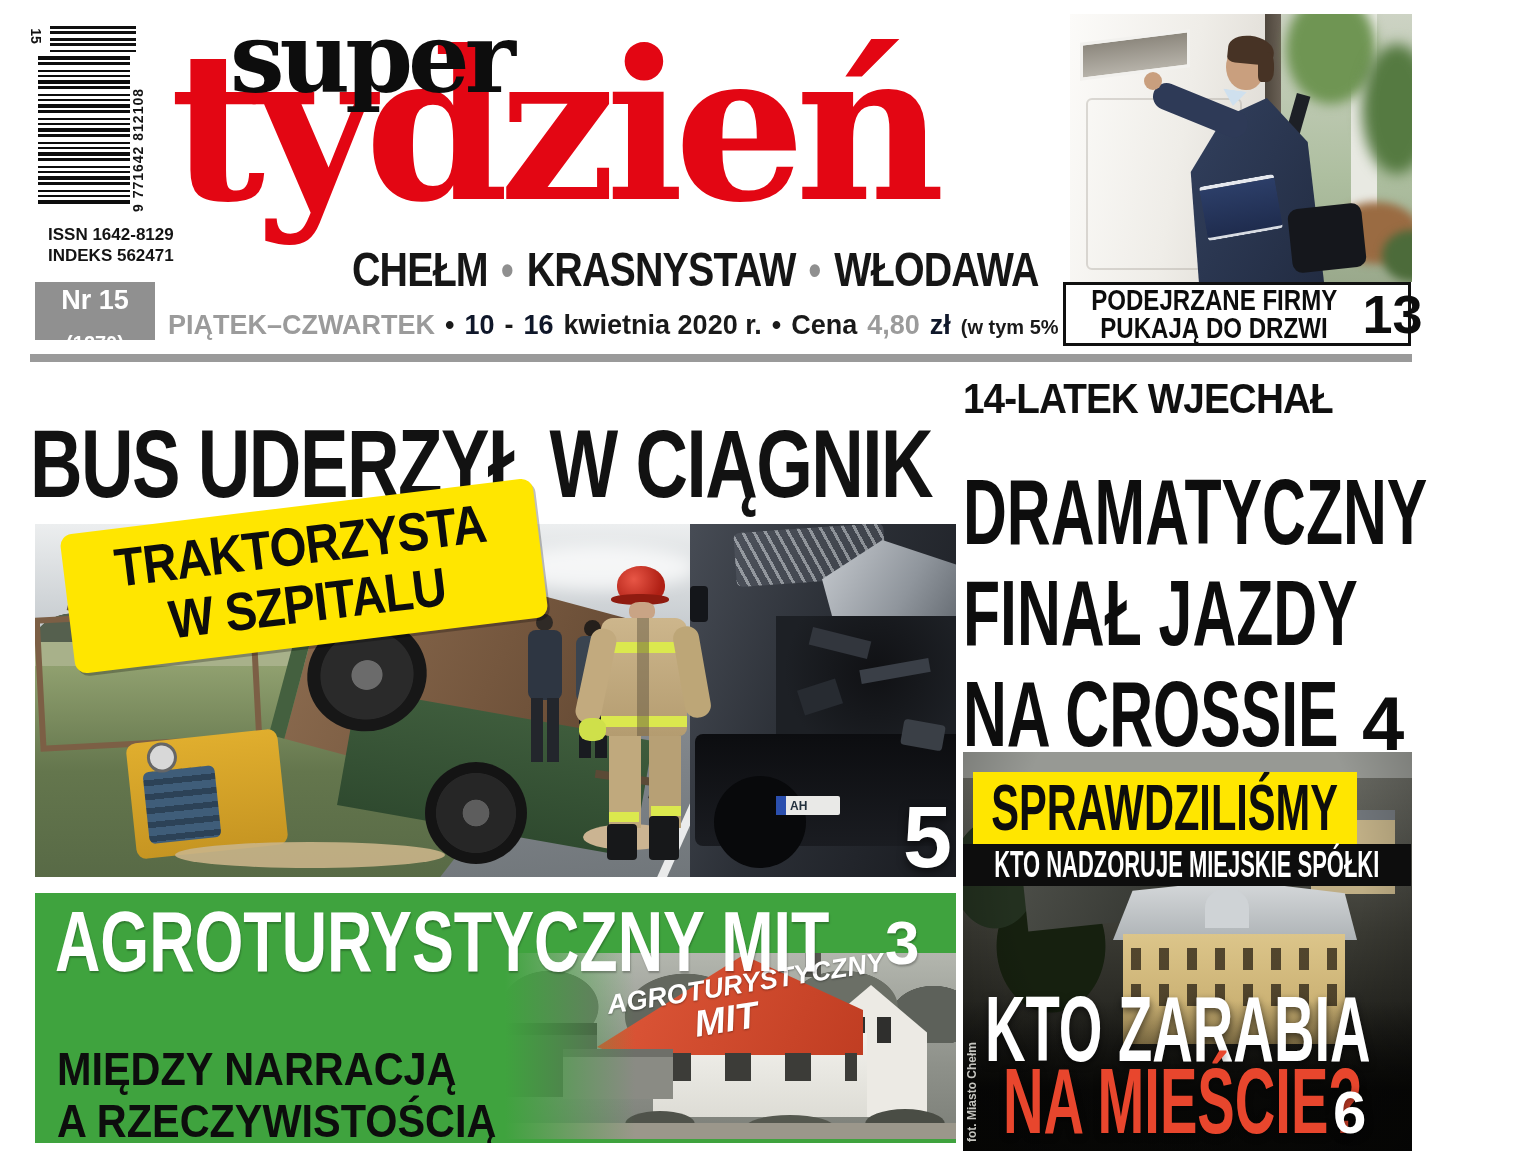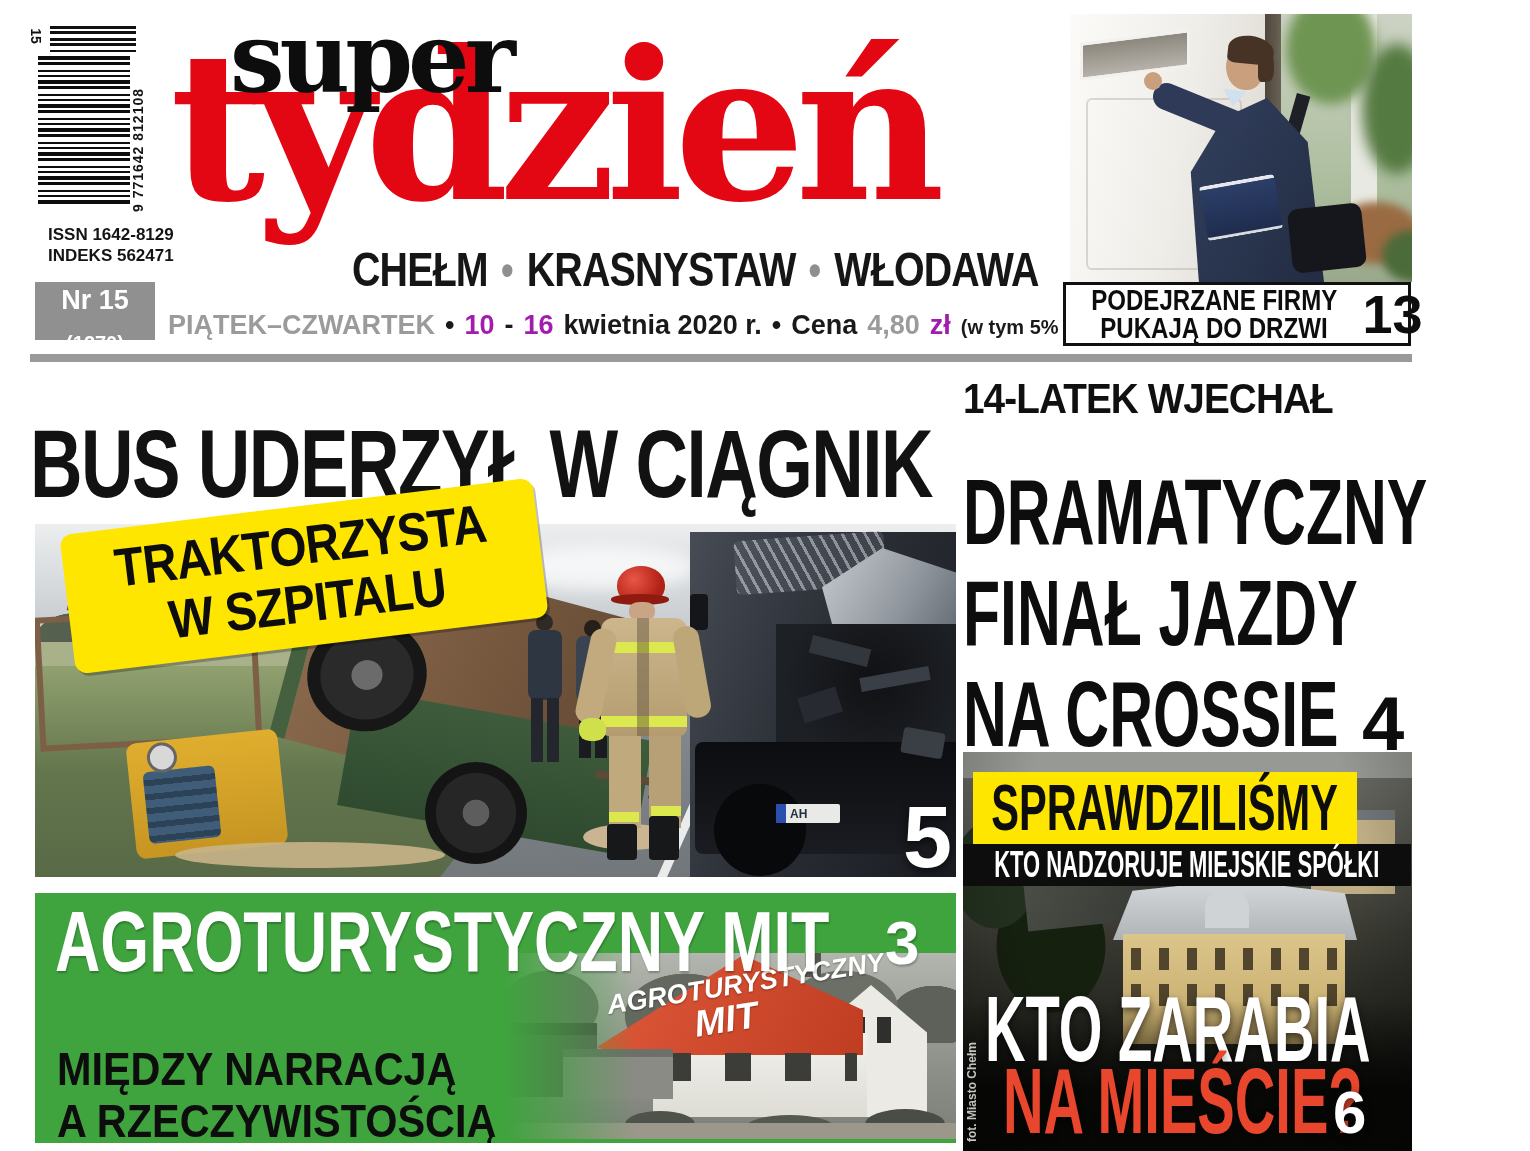--- a/index.html
+++ b/index.html
@@ -20,21 +20,21 @@
   .issue-badge{left:35px;top:282px;width:120px;height:58px;background:#909090;color:#fff;text-align:center;}
   .issue-badge .nr{font:800 27px/30px "Liberation Sans",sans-serif;padding-top:3px;}
   .issue-badge .seq{font:700 20px/22px "Liberation Sans",sans-serif;margin-top:17px;}
   .logo-top{left:230px;top:8px;font:700 97px/100px "DejaVu Serif",serif;letter-spacing:-5px;color:#0d0d0d;z-index:3;}
   .logo-main{left:170px;top:18px;font:700 206px/218px "DejaVu Serif",serif;letter-spacing:-10px;color:#e30613;z-index:2;}
   .subtitle{left:352px;top:242px;display:flex;align-items:center;gap:16px;transform-origin:left center;transform:scaleX(.82);z-index:4;}
   .subtitle .rg{font:700 48px "Liberation Sans",sans-serif;color:#161616;letter-spacing:-1px;}
   .subtitle .dot{font:700 44px "Liberation Sans",sans-serif;color:#8f8f8f;}
   .dateline{left:168px;top:310px;display:flex;align-items:baseline;gap:10px;white-space:nowrap;}
   .dl{font:800 27px "Liberation Sans",sans-serif;}
-  .dl-gray{color:#9b9b9b;} .dl-red{color:#a21caf;} .dl-blk{color:#1a1a1a;font-weight:700;}
+  .dl-gray{color:#9b9b9b;} .dl-red{color:#0f172a;} .dl-blk{color:#1a1a1a;font-weight:700;}
   .dl-vat{font:700 20px "Liberation Sans",sans-serif;color:#1a1a1a;}
   .rule{left:30px;top:354px;width:1382px;height:8px;background:#9a9a9a;}
   
   .door-photo{left:1070px;top:14px;width:342px;height:268px;overflow:hidden;background:#dfe3d6;}
   .door-caption{left:1063px;top:282px;width:348px;height:64px;background:#fff;border:3px solid #101010;
      box-sizing:border-box;display:flex;align-items:center;z-index:5;}
   .door-caption .txt{flex:1;text-align:center;font:800 29px/28px "Liberation Sans",sans-serif;color:#0d0d0d;}
   .door-caption .pg{font:800 54px "Liberation Sans",sans-serif;padding:0 12px 0 0;color:#0d0d0d;}
   
   .kicker-banner{left:35px;top:377px;width:921px;height:48px;background:#e3241d;display:flex;align-items:center;justify-content:center;}
@@ -219,21 +219,21 @@
       <div class="abs" style="left:0;top:62px;width:26px;height:96px;background:#c2aa7e;border-radius:12px;transform:rotate(12deg);"></div>
       <div class="abs" style="left:-4px;top:152px;width:27px;height:23px;background:#cfe04a;border-radius:40%;"></div>
       <div class="abs" style="left:96px;top:60px;width:26px;height:92px;background:#bda677;border-radius:12px;transform:rotate(-10deg);"></div>
       <div class="abs" style="left:26px;top:170px;width:72px;height:92px;background:linear-gradient(90deg,#c0a97d 0 44%,transparent 44% 56%,#b7a075 56%);"></div>
       <div class="abs" style="left:26px;top:246px;width:30px;height:10px;background:#dbe84e;"></div>
       <div class="abs" style="left:68px;top:240px;width:30px;height:10px;background:#dbe84e;"></div>
       <div class="abs" style="left:24px;top:258px;width:30px;height:36px;background:#17181a;border-radius:4px;"></div>
       <div class="abs" style="left:66px;top:250px;width:30px;height:44px;background:#17181a;border-radius:4px;"></div>
     </div>
 
-    <div class="abs" style="left:655px;top:8px;width:266px;height:353px;background:linear-gradient(110deg,#474c55 0%,#2b2f36 45%,#191b20 100%);">
+    <div class="abs" style="left:655px;top:0;width:266px;height:353px;background:linear-gradient(110deg,#474c55 0%,#2b2f36 45%,#191b20 100%);">
       <div class="abs" style="left:45px;top:4px;width:150px;height:54px;border-radius:6px;transform:rotate(-4deg);background:repeating-linear-gradient(65deg,rgba(220,225,230,.55) 0 3px,rgba(90,95,105,.45) 3px 10px);"></div>
       <div class="abs" style="left:132px;top:16px;width:134px;height:98px;background:linear-gradient(120deg,#c7cbd0,#8f959c 60%,#62686f);clip-path:polygon(0 40%,45% 0,100% 25%,100% 100%,10% 90%);"></div>
       <div class="abs" style="left:86px;top:92px;width:180px;height:124px;background:radial-gradient(circle at 55% 45%,#101114,#1d2025 75%);"></div>
       <div class="abs" style="left:120px;top:110px;width:60px;height:18px;background:#32363d;transform:rotate(14deg);"></div>
       <div class="abs" style="left:170px;top:140px;width:70px;height:14px;background:#3a3f47;transform:rotate(-10deg);"></div>
       <div class="abs" style="left:110px;top:160px;width:40px;height:26px;background:#272b31;transform:rotate(-18deg);"></div>
       <div class="abs" style="left:5px;top:210px;width:261px;height:112px;background:linear-gradient(#0c0d10,#1a1c21);border-radius:8px 0 0 8px;"></div>
       <div class="abs circ" style="left:24px;top:252px;width:92px;height:92px;background:#08090b;"></div>
       <div class="abs" style="left:0;top:62px;width:18px;height:36px;background:#14161a;border-radius:4px;"></div>
       <div class="abs" style="left:212px;top:198px;width:42px;height:26px;background:#3a3f46;transform:rotate(10deg);border-radius:4px;"></div>

